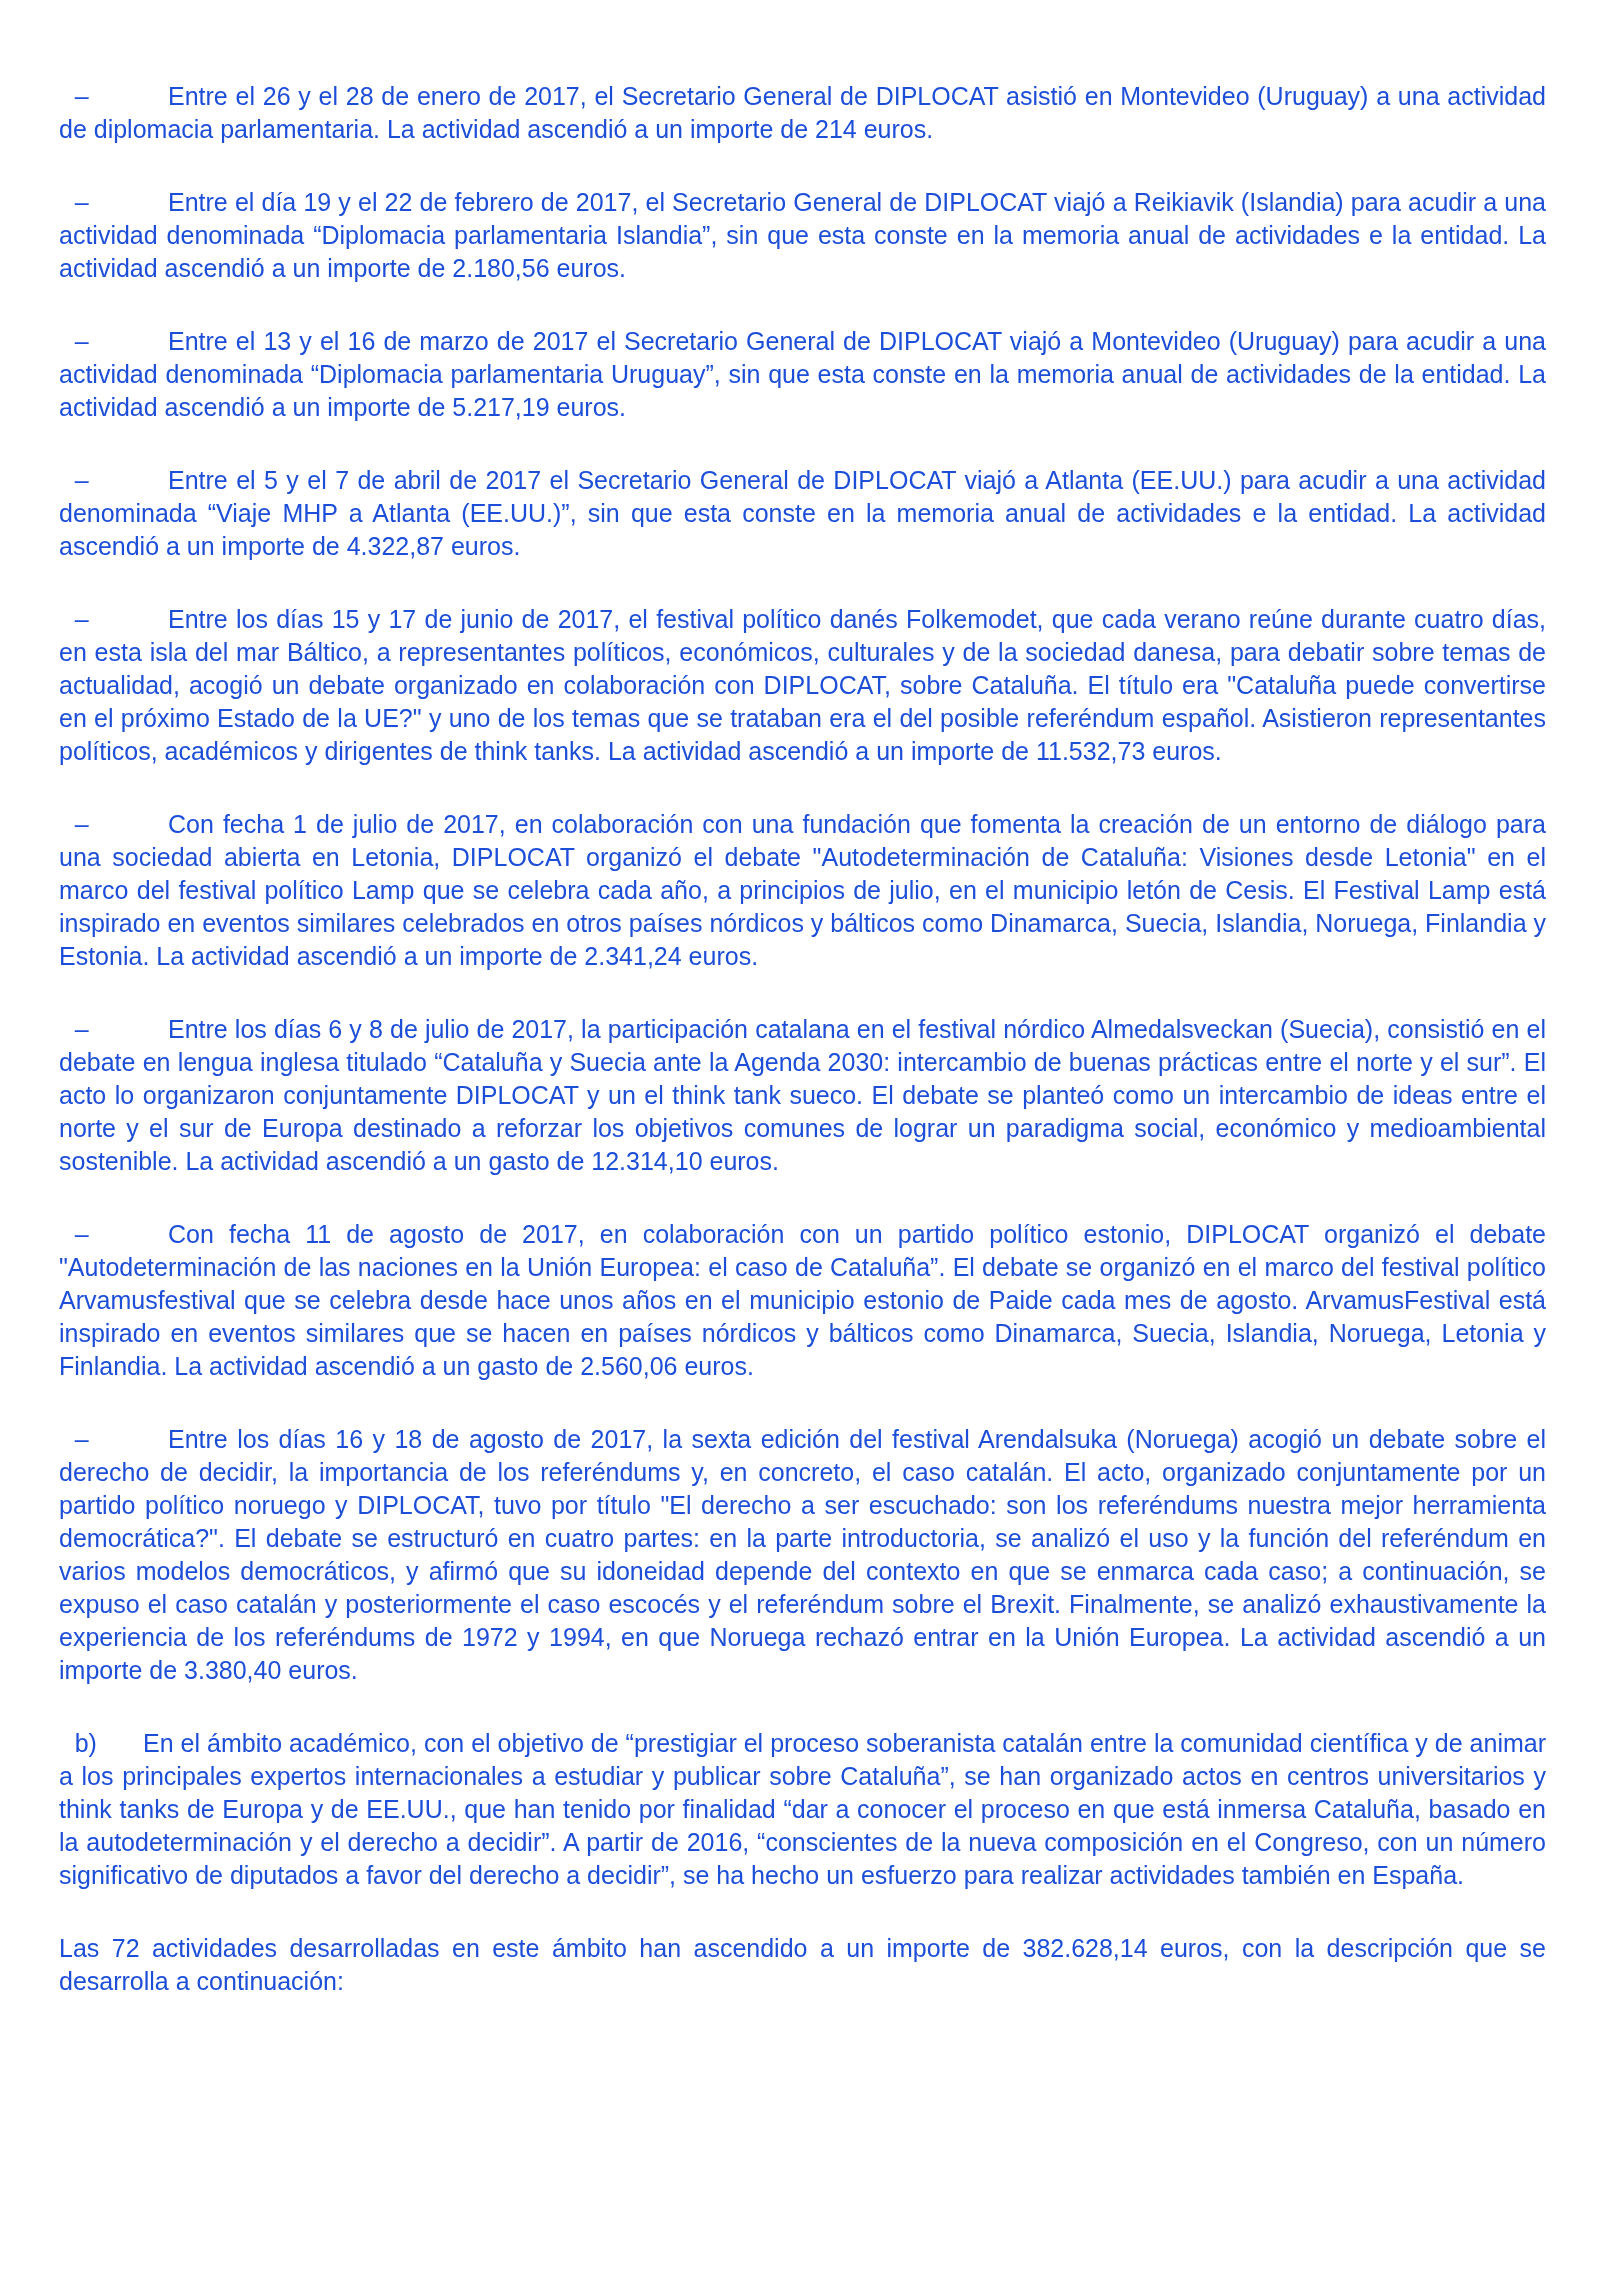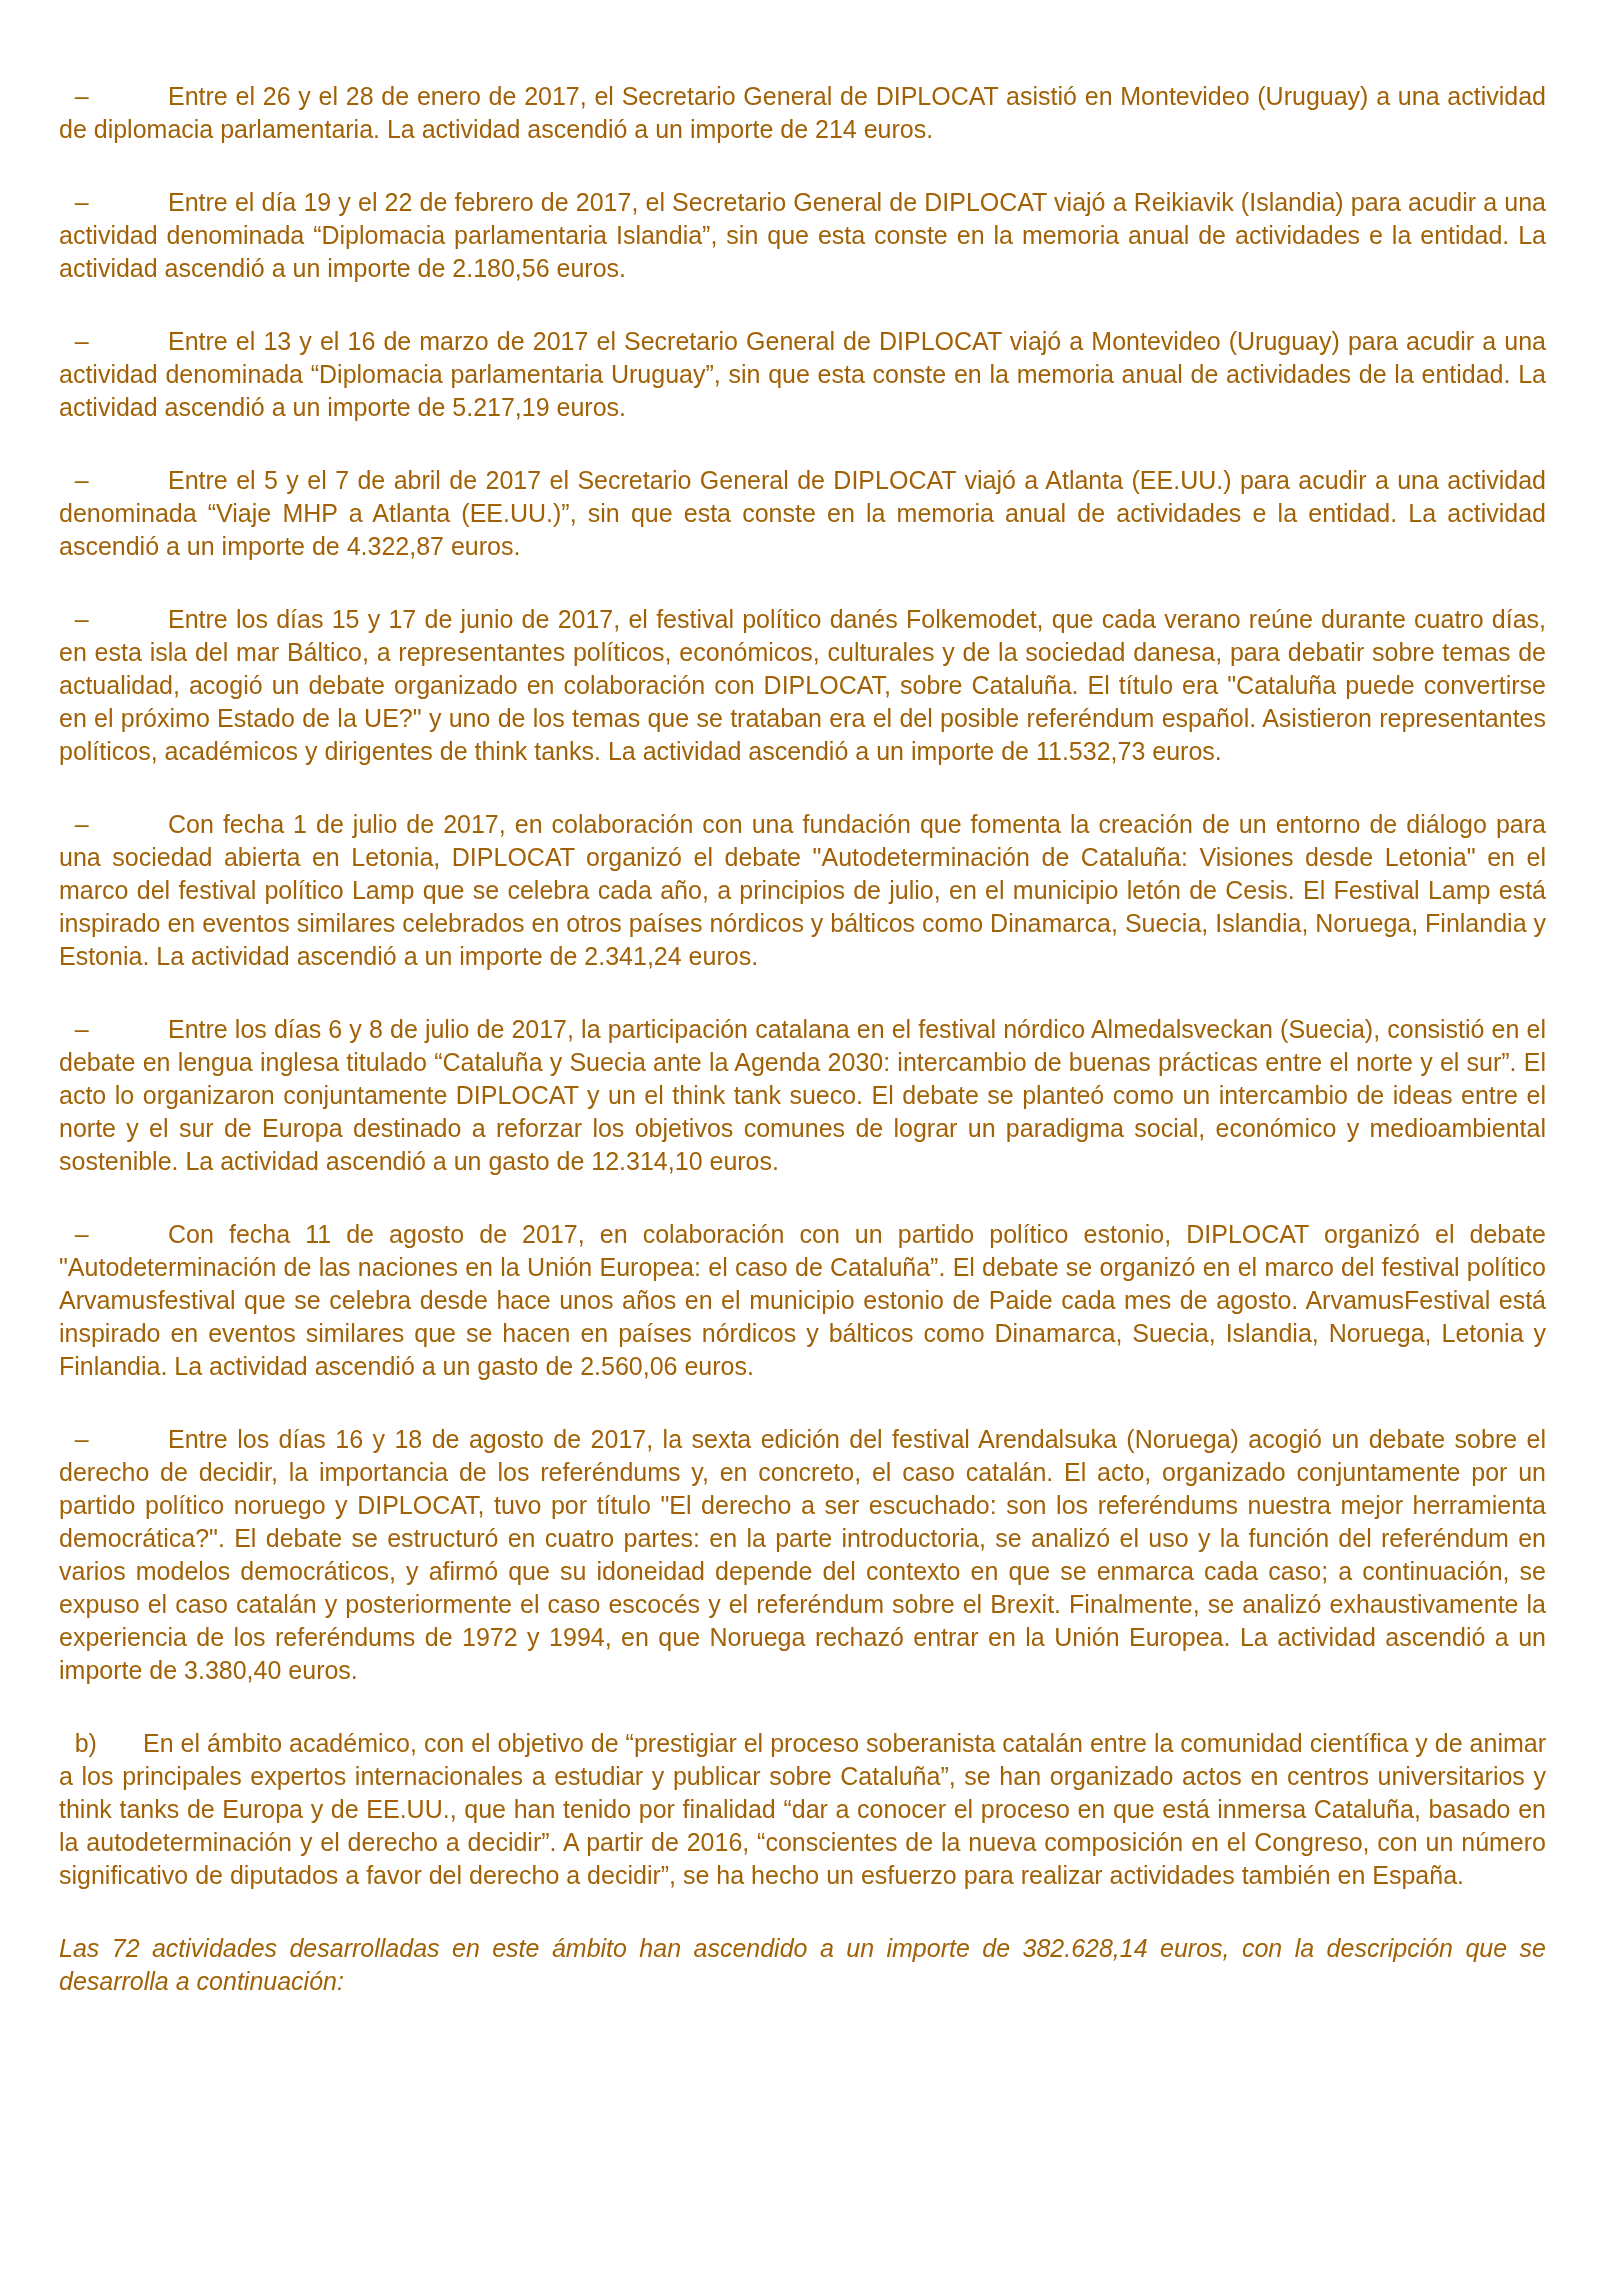--- a/index.html
+++ b/index.html
@@ -14,29 +14,28 @@
   }
   .page {
     box-sizing: border-box;
     width: 1623px;
     height: 2295px;
     padding: 80px 77px 0 59px;
     background: #ffffff;
     font-family: "Liberation Sans", "DejaVu Sans", sans-serif;
     font-size: 25px;
     line-height: 33px;
-    color: #a16207;
+    color: #1d4ed8;
     text-align: justify;
   }
   .para {
     margin: 0 0 40px 0;
   }
   .para:last-child {
     margin-bottom: 8px;
-    font-style: italic;
   }
   .marker {
     display: inline-block;
     text-indent: 15.7px;
     text-align: left;
   }
   .marker.m-dash { width: 109px; }
   .marker.m-alpha { width: 84px; }
 </style>
 </head>

